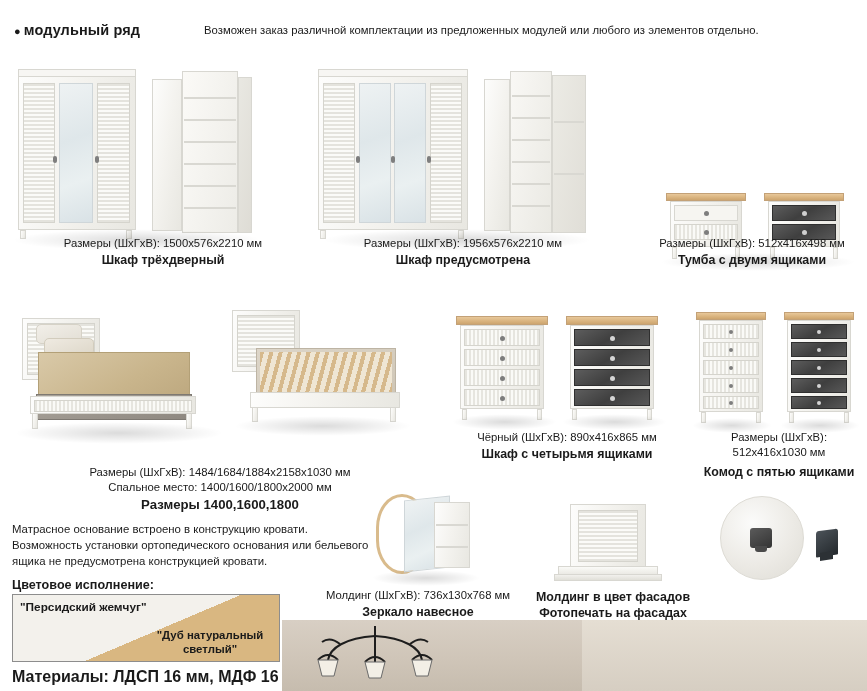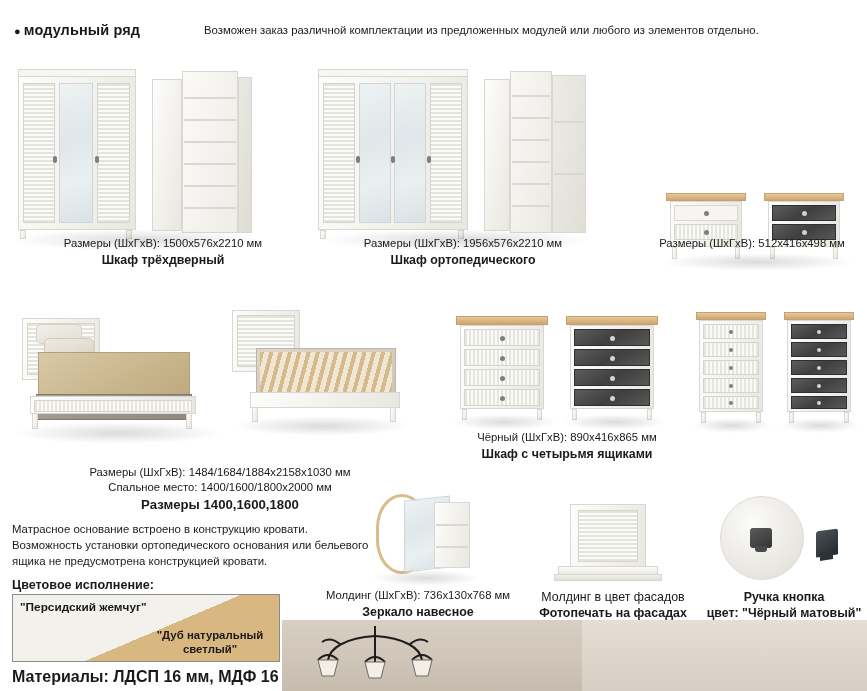--- a/index.html
+++ b/index.html
@@ -219,24 +219,25 @@
     </div>
   </div>
 
   <div class="cap-row1">
     <div class="cap cap-r1a">
       <div class="dims">Размеры (ШхГхВ): 1500х576х2210 мм</div>
       <div class="name">Шкаф трёхдверный</div>
     </div>
     <div class="cap cap-r1b">
       <div class="dims">Размеры (ШхГхВ): 1956х576х2210 мм</div>
-      <div class="name">Шкаф ортопедического</div>
+      <div class="name">Шкаф предусмотрена</div>
     </div>
     <div class="cap cap-r1c">
       <div class="dims">Размеры (ШхГхВ): 512х416х498 мм</div>
+      <div class="name">Тумба с двумя ящиками</div>
     </div>
   </div>
 
   <div>
 
     <div class="fig" style="position:absolute;left:14px;top:300px;width:230px;height:150px;">
       <div class="wb" style="left:8px;top:18px;width:78px;height:62px;"></div>
       <div class="slat-v" style="left:13px;top:23px;width:68px;height:52px;"></div>
 
       <div style="position:absolute;left:22px;top:24px;width:46px;height:20px;background:linear-gradient(160deg,#f2efe9,#e2ded4);border:1px solid #d6d2c7;border-radius:5px;"></div>
@@ -329,20 +330,25 @@
       <div class="wb" style="left:9px;top:104px;width:5px;height:11px;"></div>
       <div class="wb" style="left:64px;top:104px;width:5px;height:11px;"></div>
       <div class="shadow-el" style="left:0px;top:110px;width:80px;height:15px;"></div>
     </div>
   </div>
 
   <div class="cap cap-r2kom4">
     <div class="dims">Чёрный (ШхГхВ): 890х416х865 мм</div>
     <div class="name">Шкаф с четырьмя ящиками</div>
   </div>
+  <div class="cap cap-r2kom5">
+    <div class="dims">Размеры (ШхГхВ):</div>
+    <div class="dims">512х416х1030 мм</div>
+    <div class="name" style="margin-top:4px;">Комод с пятью ящиками</div>
+  </div>
   <div class="cap cap-r2bed">
     <div class="dims">Размеры (ШхГхВ): 1484/1684/1884х2158х1030 мм</div>
     <div class="dims">Спальное место: 1400/1600/1800х2000 мм</div>
     <div class="name big">Размеры 1400,1600,1800</div>
   </div>
 
   <div>
 
     <div class="fig" style="position:absolute;left:372px;top:488px;width:110px;height:96px;">
       <div style="position:absolute;left:4px;top:6px;width:52px;height:80px;border:3px solid #d9bb8c;border-radius:50% / 42%;"></div>
@@ -367,26 +373,22 @@
       <div style="position:absolute;left:100px;top:36px;width:22px;height:26px;background:linear-gradient(150deg,#4b5258,#23282c);border-radius:3px 3px 1px 1px;transform:skewY(-8deg);"></div>
       <div style="position:absolute;left:104px;top:58px;width:13px;height:8px;background:#2c3135;transform:skewY(-8deg);"></div>
     </div>
   </div>
 
   <div class="cap cap-r3mirror">
     <div class="dims">Молдинг (ШхГхВ): 736х130х768 мм</div>
     <div class="name">Зеркало навесное</div>
   </div>
   <div class="cap cap-r3mold">
-    <div class="name" style="font-weight:normal;">Молдинг в цвет фасадов</div>
+    <div class="name" style="font-weight:bold;">Молдинг в цвет фасадов</div>
     <div class="name" style="font-weight:bold;margin-top:0;">Фотопечать на фасадах</div>
-  </div>
-  <div class="cap cap-r3handle">
-    <div class="name" style="font-weight:bold;">Ручка кнопка</div>
-    <div class="name" style="font-weight:bold;margin-top:0;">цвет: "Чёрный матовый"</div>
   </div>
 
   <div class="mattress-note">Матрасное основание встроено в конструкцию кровати. Возможность установки ортопедического основания или бельевого ящика не предусмотрена конструкцией кровати.</div>
 
   <div class="color-title">Цветовое исполнение:</div>
   <div class="swatch-box"></div>
   <div class="swatch-label1">"Персидский жемчуг"</div>
   <div class="swatch-label2">"Дуб натуральный светлый"</div>
   <div class="materials">Материалы: ЛДСП 16 мм, МДФ 16 мм</div>
 

